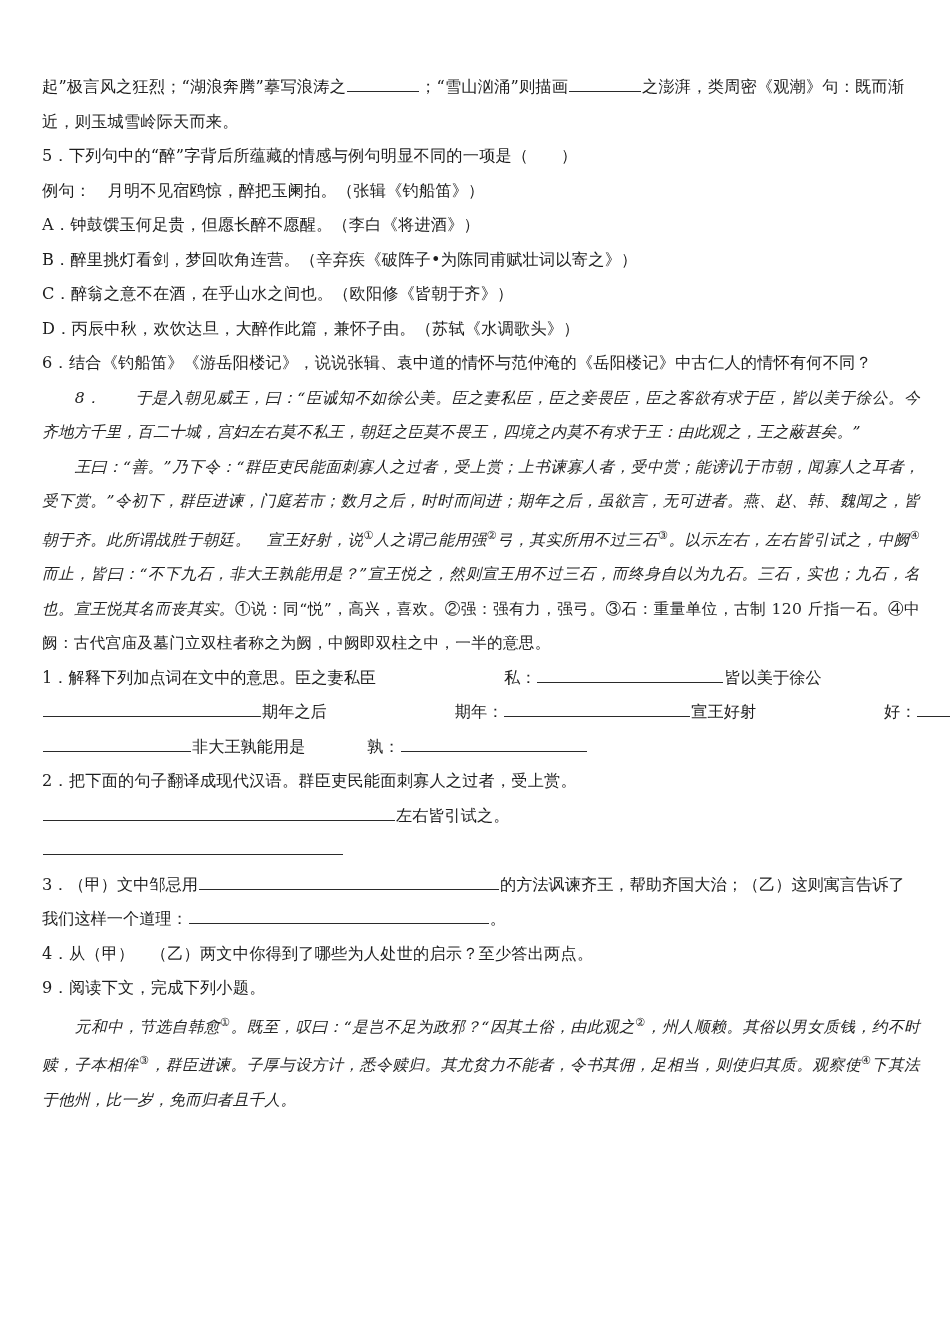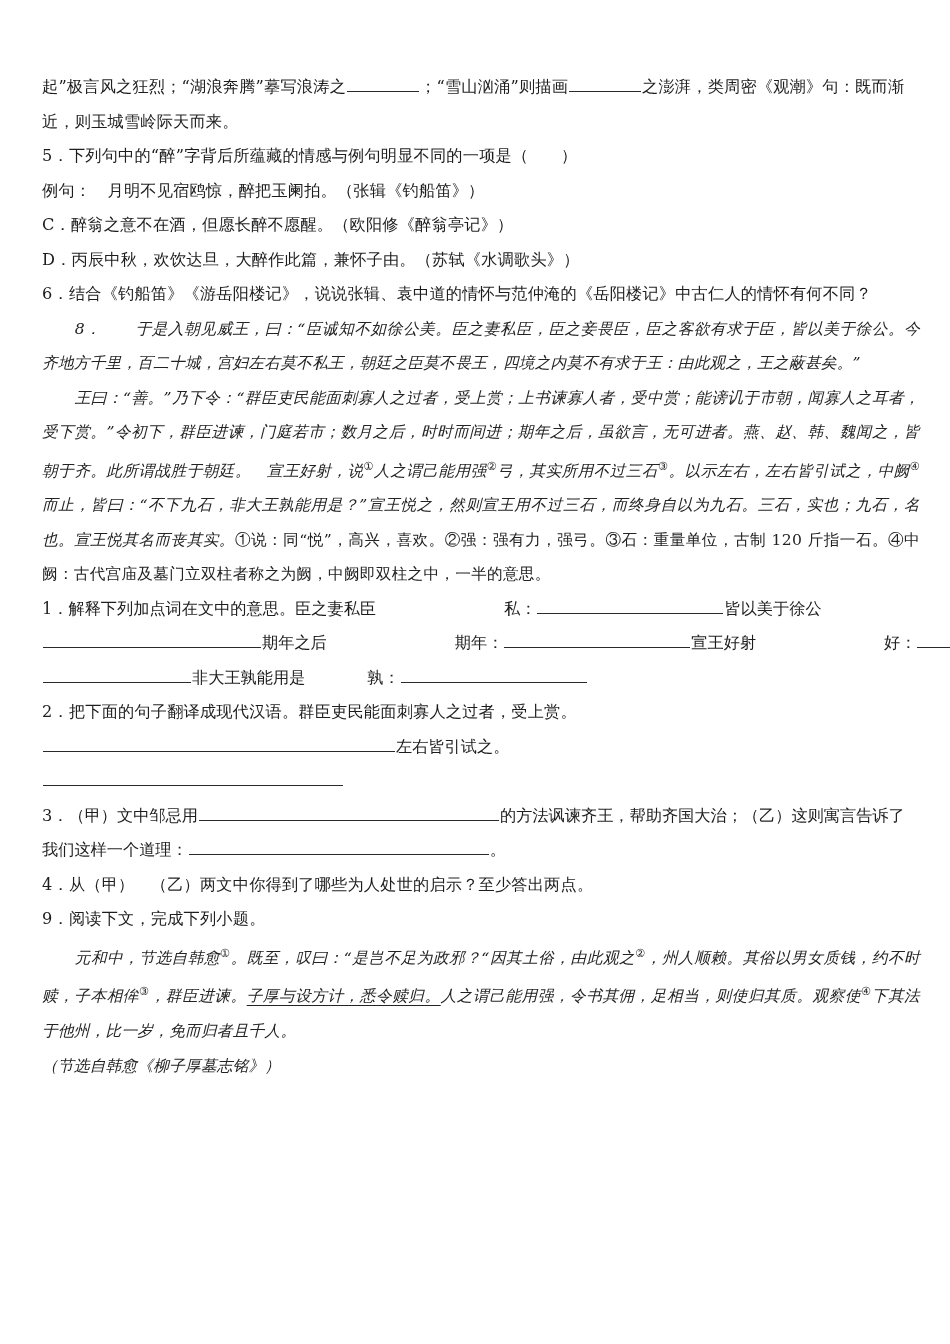--- a/index.html
+++ b/index.html
@@ -50,21 +50,20 @@
     height: 1.05em;
     margin: 0 1px;
   }
   .b-sm  { width: 72px; }
   .b-lg  { width: 148px; }
   .b-xl  { width: 186px; }
   .b-2xl { width: 218px; }
   .b-4xl { width: 300px; }
   .b-5xl { width: 352px; }
   .uline {
-    text-decoration: underline;
     text-underline-offset: 3px;
   }
   .gap-sm { display: inline-block; width: 34px; }
   .gap-md { display: inline-block; width: 62px; }
   .gap-xl { display: inline-block; width: 128px; }
   .sup {
     font-size: 0.72em;
     vertical-align: super;
     font-style: normal;
   }
@@ -78,21 +77,23 @@
 </head>
 <body>
 
 <div class="page">
 
   <div class="line"><span>起”极言风之狂烈；“湖浪奔腾”摹写浪涛之</span><span class="blank b-sm"></span><span>；“雪山汹涌”则描画</span><span class="blank b-sm"></span><span>之澎湃，类周密《观潮》句：既而渐</span></div>
   <div class="line">近，则玉城雪岭际天而来。</div>
 
   <div class="line">5．下列句中的“醉”字背后所蕴藏的情感与例句明显不同的一项是（　　）</div>
   <div class="line">例句：　月明不见宿鸥惊，醉把玉阑拍。（张辑《钓船笛》）</div>
-  <div class="line">C．醉翁之意不在酒，但愿长醉不愿醒。（欧阳修《醉翁亭记》）</div>
+  <div class="line">A．钟鼓馔玉何足贵，但愿长醉不愿醒。（李白《将进酒》）</div>
+  <div class="line">B．醉里挑灯看剑，梦回吹角连营。（辛弃疾《破阵子•为陈同甫赋壮词以寄之》）</div>
+  <div class="line">C．醉翁之意不在酒，在乎山水之间也。（欧阳修《皆朝于齐》）</div>
   <div class="line">D．丙辰中秋，欢饮达旦，大醉作此篇，兼怀子由。（苏轼《水调歌头》）</div>
 
   <div class="line">6．结合《钓船笛》《游岳阳楼记》，说说张辑、袁中道的情怀与范仲淹的《岳阳楼记》中古仁人的情怀有何不同？</div>
 
   <div class="kai indent2"><span>8．</span><span class="gap-sm"></span><span>于是入朝见威王，曰：“臣诚知不如徐公美。臣之妻私臣，臣之妾畏臣，臣之客欲有求于臣，皆以美于徐公。今齐地方千里，百二十城，宫妇左右莫不私王，朝廷之臣莫不畏王，四境之内莫不有求于王：由此观之，王之蔽甚矣。”</span></div>
 
   <div class="kai indent2"><span>王曰：“善。”乃下令：“群臣吏民能面刺寡人之过者，受上赏；上书谏寡人者，受中赏；能谤讥于市朝，闻寡人之耳者，受下赏。”令初下，群臣进谏，门庭若市；数月之后，时时而间进；期年之后，虽欲言，无可进者。燕、赵、韩、魏闻之，皆朝于齐。此所谓战胜于朝廷。　宣王好射，说</span><span class="sup">①</span><span>人之谓己能用强</span><span class="sup">②</span><span>弓，其实所用不过三石</span><span class="sup">③</span><span>。以示左右，左右皆引试之，中阙</span><span class="sup">④</span><span>而止，皆曰：“不下九石，非大王孰能用是？”宣王悦之，然则宣王用不过三石，而终身自以为九石。三石，实也；九石，名也。宣王悦其名而丧其实。</span><span class="nonkai">①说：同“悦”，高兴，喜欢。②强：强有力，强弓。③石：重量单位，古制 120 斤指一石。④中阙：古代宫庙及墓门立双柱者称之为阙，中阙即双柱之中，一半的意思。</span></div>
 
   <div class="row"><span>1．解释下列加点词在文中的意思。臣之妻私臣</span><span class="gap-xl"></span><span>私：</span><span class="blank b-xl"></span><span>皆以美于徐公</span><span class="gap-xl"></span><span>以：</span></div>
 
@@ -103,16 +104,15 @@
   <div class="line">2．把下面的句子翻译成现代汉语。群臣吏民能面刺寡人之过者，受上赏。</div>
   <div class="row"><span class="blank b-5xl"></span><span>左右皆引试之。</span></div>
   <div class="row"><span class="blank b-4xl"></span></div>
 
   <div class="row"><span>3．（甲）文中邹忌用</span><span class="blank b-4xl"></span><span>的方法讽谏齐王，帮助齐国大治；（乙）这则寓言告诉了</span></div>
   <div class="row"><span>我们这样一个道理：</span><span class="blank b-4xl"></span><span>。</span></div>
 
   <div class="line">4．从（甲）　（乙）两文中你得到了哪些为人处世的启示？至少答出两点。</div>
 
   <div class="line">9．阅读下文，完成下列小题。</div>
-  <div class="kai indent2"><span>元和中，节选自韩愈</span><span class="sup">①</span><span>。既至，叹曰：“是岂不足为政邪？“因其土俗，由此观之</span><span class="sup">②</span><span>，州人顺赖。其俗以男女质钱，约不时赎，子本相侔</span><span class="sup">③</span><span>，群臣进谏。</span><span class="uline">子厚与设方计，悉令赎归。</span><span>人之谓己能用强，令书其佣，足相当，则使归其质。观察使</span><span class="sup">④</span><span>下其法于他州，比一岁，免而归者且千人。</span></div>
-  <div class="kai">（节选自韩愈《柳子厚墓志铭》）</div>
+  <div class="kai indent2"><span>元和中，节选自韩愈</span><span class="sup">①</span><span>。既至，叹曰：“是岂不足为政邪？“因其土俗，由此观之</span><span class="sup">②</span><span>，州人顺赖。其俗以男女质钱，约不时赎，子本相侔</span><span class="sup">③</span><span>，群臣进谏。</span><span class="uline">子厚与设方计，悉令赎归。</span><span>其尤贫力不能者，令书其佣，足相当，则使归其质。观察使</span><span class="sup">④</span><span>下其法于他州，比一岁，免而归者且千人。</span></div>
 
 </div>
 
 </body></html>

